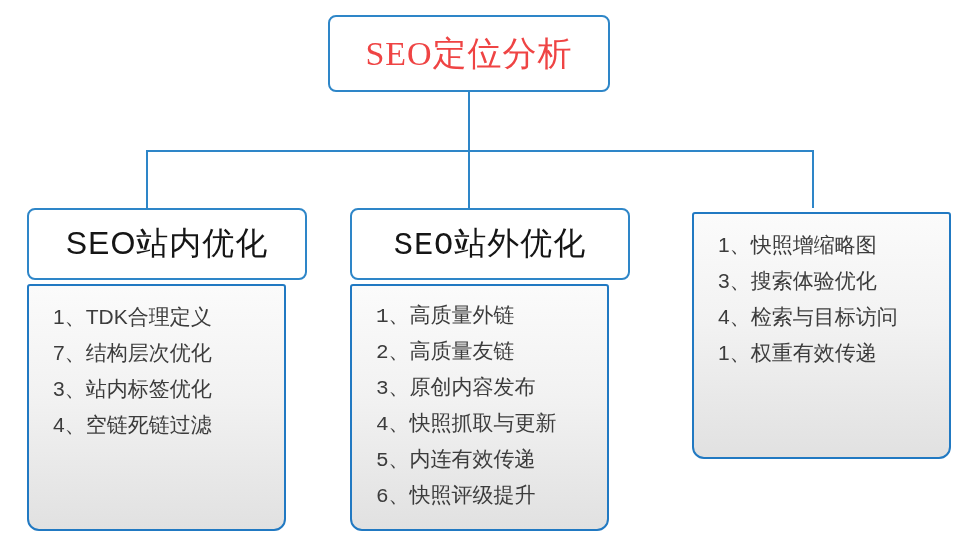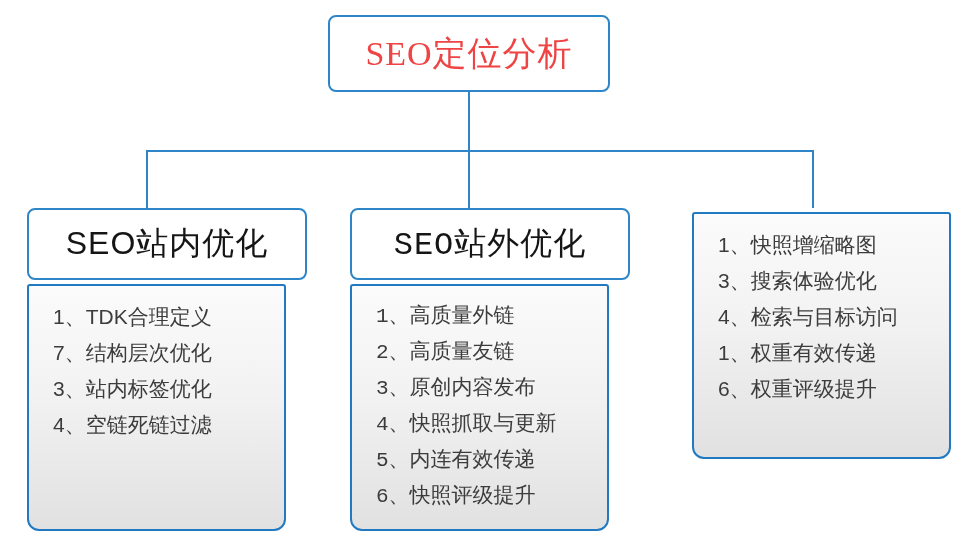--- a/index.html
+++ b/index.html
@@ -80,17 +80,16 @@
       <div class="list-item">6、快照评级提升</div>
     </div>
   </div>
 
   <div class="col col-2">
     <div class="list-box">
       <div class="list-item">1、快照增缩略图</div>
       <div class="list-item">3、搜索体验优化</div>
       <div class="list-item">4、检索与目标访问</div>
       <div class="list-item">1、权重有效传递</div>
-      <div class="list-item">6、权重评级提升</div>
     </div>
   </div>
 
 </div>
 
 </body></html>

